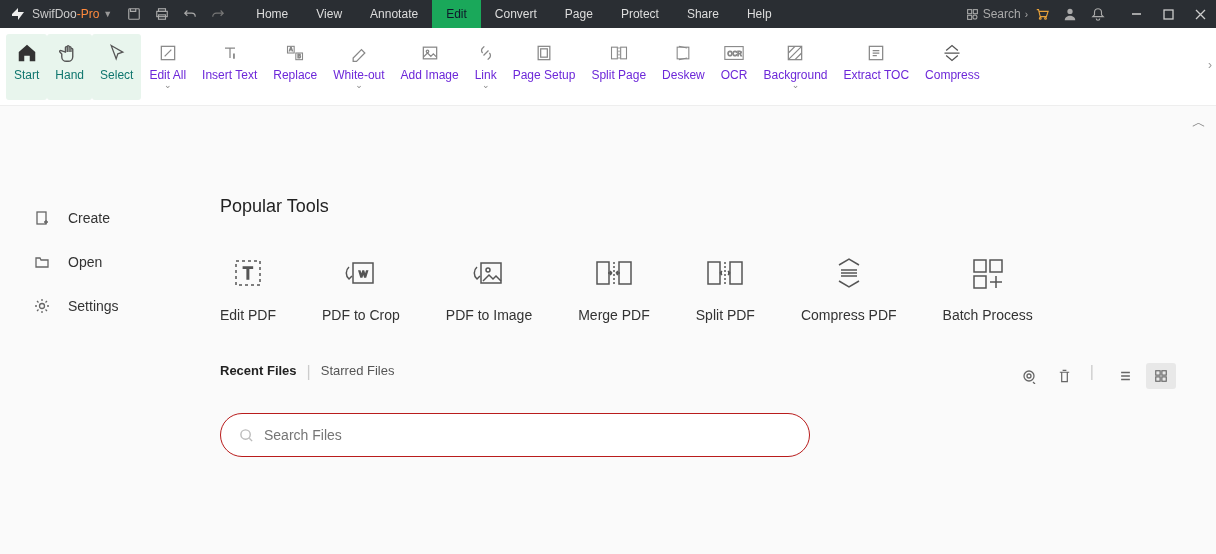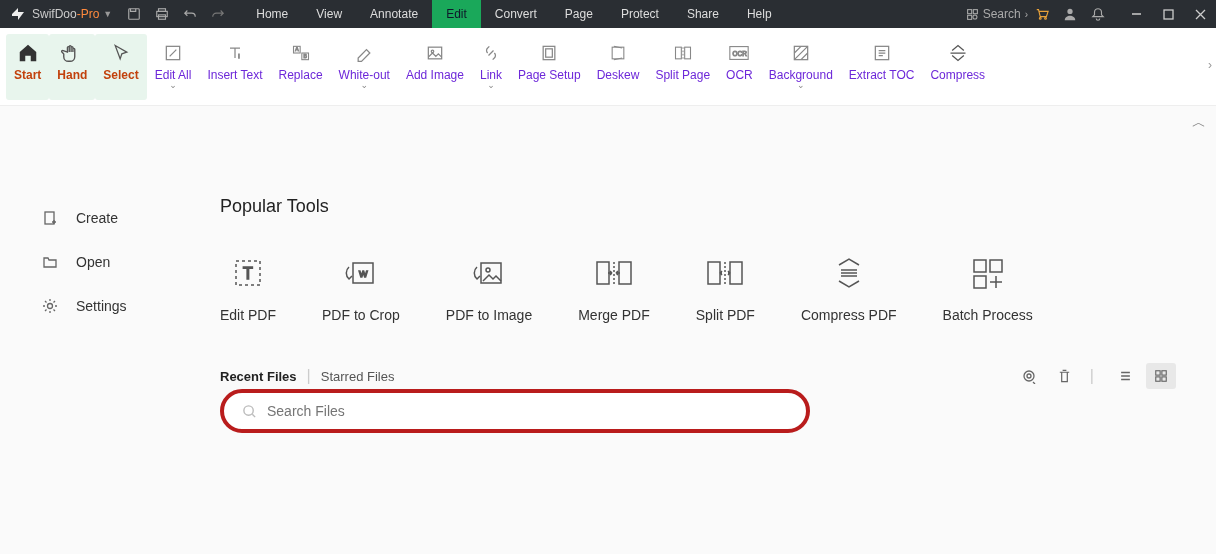--- a/index.html
+++ b/index.html
@@ -21,47 +21,47 @@
 .titlebar .right-icons { display: flex; }
 .titlebar .win-controls { display: flex; margin-left: 8px; }
 .titlebar .win-controls .wc { width: 32px; height: 28px; display: flex; align-items: center; justify-content: center; color: #ccc; cursor: pointer; }
 
 
 .ribbon { height: 78px; background: #fff; border-bottom: 1px solid #eee; display: flex; align-items: flex-start; padding: 6px 0 0 6px; position: relative; }
 .ribbon .tool { display: flex; flex-direction: column; align-items: center; justify-content: flex-start; padding: 4px 8px; height: 66px; cursor: pointer; border-radius: 3px; }
 .ribbon .tool.sel { background: #e8f5ed; }
 .ribbon .tool .icon { height: 30px; display: flex; align-items: center; justify-content: center; color: #666; }
 .ribbon .tool .lbl { font-size: 12px; color: #6d28d9; }
-.ribbon .tool.sel .lbl { color: #c2410c; font-weight: 700; }
+.ribbon .tool.sel .lbl { color: #0f766e; font-weight: 400; }
 .ribbon .overflow { position: absolute; right: 4px; top: 30px; color: #999; font-size: 12px; cursor: pointer; }
 .ribbon .more { font-size: 9px; color: #888; margin-top: -2px; }
 
 .collapse-caret { position: absolute; right: 10px; top: 114px; color: #888; cursor: pointer; font-size: 14px; }
 
 
 .main { display: flex; height: calc(100% - 106px); }
-.sidebar { width: 220px; padding: 90px 0 0 40px; }
+.sidebar { width: 220px; padding: 90px 0 0 32px; }
 .sidebar .item { display: flex; align-items: center; height: 44px; font-size: 14px; color: #333; cursor: pointer; }
 .sidebar .item .ic { width: 20px; display: flex; justify-content: center; margin-right: 16px; color: #666; }
 .content { flex: 1; padding: 90px 40px 0 0; }
 .content h2 { font-size: 18px; font-weight: 500; color: #222; margin-bottom: 36px; }
 .tools-row { display: flex; gap: 46px; margin-bottom: 40px; }
 .ptool { display: flex; flex-direction: column; align-items: center; cursor: pointer; }
 .ptool .pic { height: 40px; display: flex; align-items: center; justify-content: center; margin-bottom: 14px; color: #555; }
 .ptool .plbl { font-size: 14px; color: #333; }
 
-.files-hdr { display: flex; align-items: center; }
+.files-hdr { display: flex; align-items: flex-start; margin-bottom: 24px; }
 .files-hdr .tab { font-size: 13px; color: #555; cursor: pointer; }
 .files-hdr .tab.active { font-weight: 600; color: #222; }
 .files-hdr .divider { margin: 0 10px; color: #ccc; }
 .files-hdr .spacer2 { flex: 1; }
 .files-hdr .act { width: 30px; height: 26px; display: flex; align-items: center; justify-content: center; color: #666; cursor: pointer; margin-left: 6px; border-radius: 3px; }
 .files-hdr .act.active { background: #e8e8e8; }
 
-.search-files { width: 590px; height: 44px; border: 4px solid #b91c1c; border-radius: 22px; display: flex; align-items: center; padding: 0 18px; background: #fff; }
+.search-files { width: 590px; height: 44px; border: 1px solid #b91c1c; border-radius: 22px; display: flex; align-items: center; padding: 0 18px; background: #fff; }
 .search-files .sic { color: #bbb; margin-right: 10px; }
 .search-files input { border: none; outline: none; flex: 1; font-size: 14px; background: transparent; color: #999; }
 
 svg { display: block; }
 </style>
 </head>
 <body>
 
 <div class="titlebar">
   <div class="logo">
@@ -245,36 +245,36 @@
     <span class="icon">
         <svg width="20" height="20" viewBox="0 0 24 24" fill="none" stroke="#888" stroke-width="1.5">
           <rect x="5" y="4" width="14" height="16"></rect>
           <rect x="8" y="7" width="8" height="10"></rect>
         </svg>
       </span>
     <span class="lbl">Page Setup</span>
   </div>
   <div class="tool">
     <span class="icon">
-        <svg width="20" height="20" viewBox="0 0 24 24" fill="none" stroke="#888" stroke-width="1.3">
-          <rect x="5" y="5" width="14" height="14"></rect>
-          <path d="M7 4l10 2M7 20l10-2"></path>
-        </svg>
-      </span>
-    <span class="lbl">Deskew</span>
-  </div>
-  <div class="tool">
-    <span class="icon">
         <svg width="22" height="20" viewBox="0 0 24 24" fill="none" stroke="#888" stroke-width="1.3">
           <rect x="3" y="5" width="7" height="14"></rect>
           <rect x="14" y="5" width="7" height="14"></rect>
           <path d="M12 5v14" stroke-dasharray="2"></path>
         </svg>
       </span>
     <span class="lbl">Split Page</span>
+  </div>
+  <div class="tool">
+    <span class="icon">
+        <svg width="20" height="20" viewBox="0 0 24 24" fill="none" stroke="#888" stroke-width="1.3">
+          <rect x="5" y="5" width="14" height="14"></rect>
+          <path d="M7 4l10 2M7 20l10-2"></path>
+        </svg>
+      </span>
+    <span class="lbl">Deskew</span>
   </div>
   <div class="tool">
     <span class="icon">
         <svg width="22" height="18" viewBox="0 0 24 18" fill="none" stroke="#888" stroke-width="1.2">
           <rect x="2" y="2" width="20" height="14"></rect>
           <text x="5" y="12" font-size="7" fill="#888">OCR</text>
         </svg>
       </span>
     <span class="lbl">OCR</span>
   </div>

